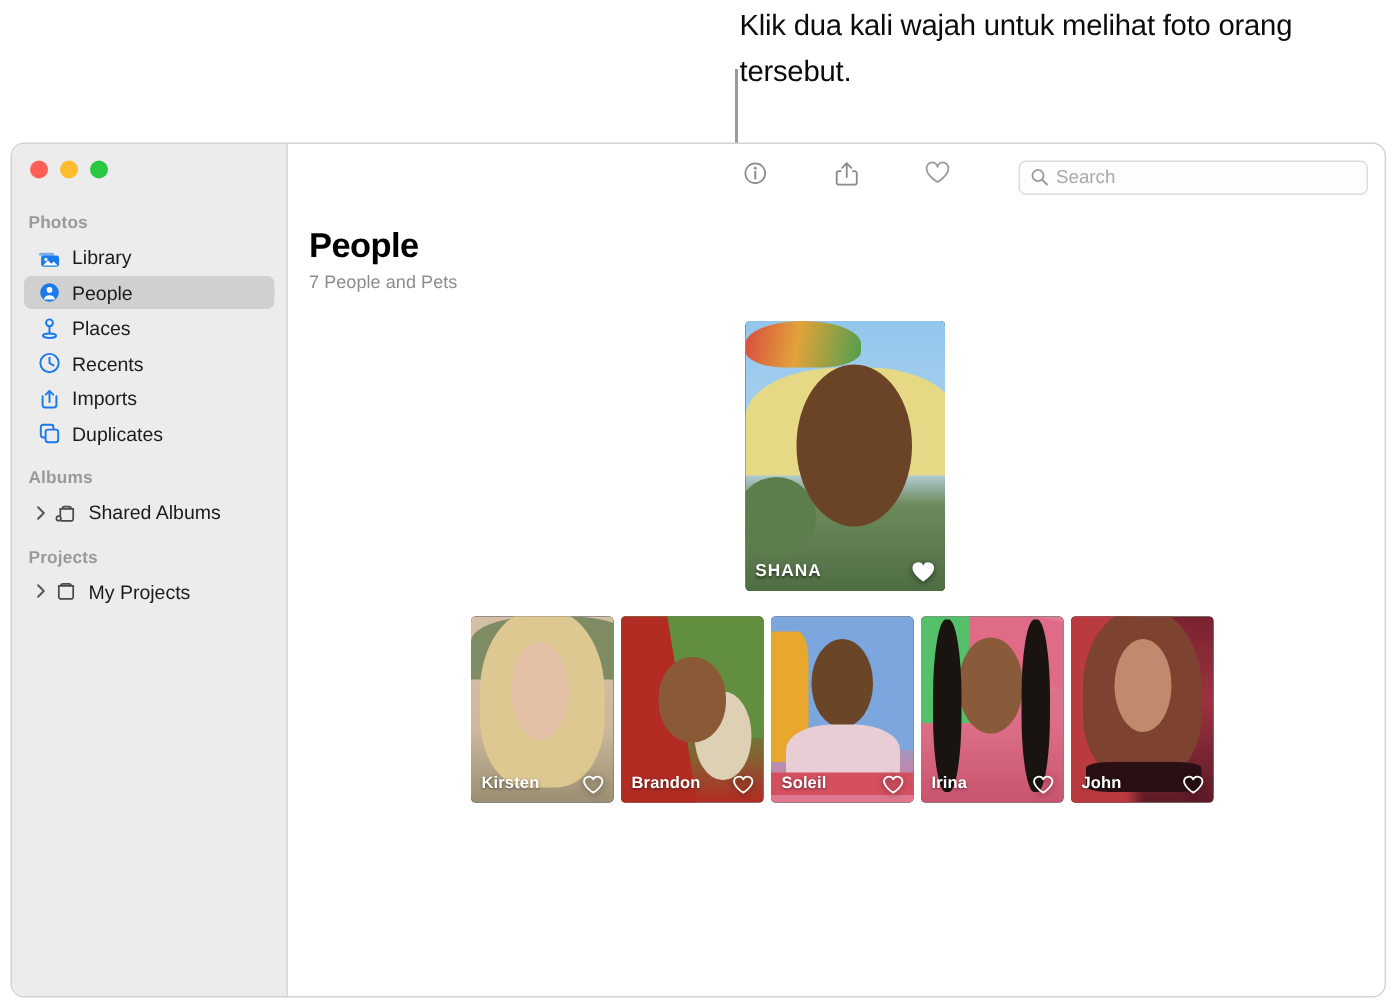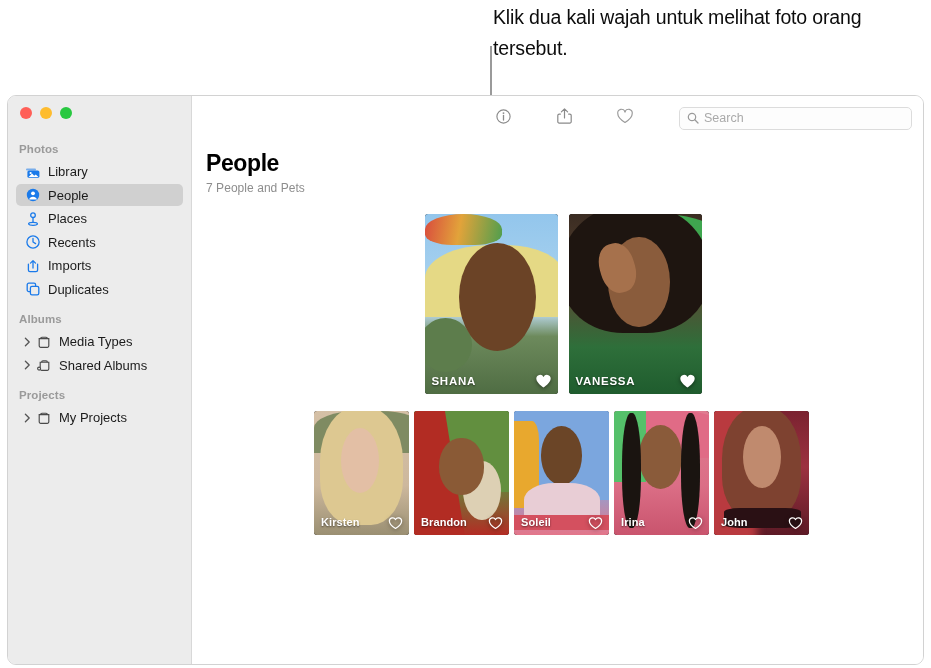--- a/index.html
+++ b/index.html
@@ -313,34 +313,20 @@
                 <rect x="5.4" y="5.4" width="8.4" height="8.4" rx="1.6" stroke="#1a7aea" stroke-width="1.3" fill="#ececec"></rect>
               </svg>
             </span>
             <span>Duplicates</span>
           </div>
         </div>
 
         <div class="side-group">
           <div class="side-header">Albums</div>
 
-          <div class="side-row nested">
-            <span class="disclosure">
-              <svg width="7" height="10" viewBox="0 0 7 10" fill="none">
-                <path d="M1.4 1.2 5.2 5 1.4 8.8" stroke="#555" stroke-width="1.3" stroke-linecap="round" stroke-linejoin="round"></path>
-              </svg>
-            </span>
-            <span class="ico">
-              <svg width="16" height="16" viewBox="0 0 16 16" fill="none">
-                <path d="M3.2 4.6h9.6v7.2a1.5 1.5 0 0 1-1.5 1.5H4.7a1.5 1.5 0 0 1-1.5-1.5z" stroke="#4a4a4a" stroke-width="1.15"></path>
-                <path d="M4.6 4.6c0-.8.6-1.4 1.4-1.4h4c.8 0 1.4.6 1.4 1.4" stroke="#4a4a4a" stroke-width="1.15"></path>
-              </svg>
-            </span>
-            <span>Media Types</span>
-          </div>
 
           <div class="side-row nested">
             <span class="disclosure">
               <svg width="7" height="10" viewBox="0 0 7 10" fill="none">
                 <path d="M1.4 1.2 5.2 5 1.4 8.8" stroke="#555" stroke-width="1.3" stroke-linecap="round" stroke-linejoin="round"></path>
               </svg>
             </span>
             <span class="ico">
               <svg width="16" height="16" viewBox="0 0 16 16" fill="none">
                 <path d="M4.2 5.2h8.6v6.6a1.5 1.5 0 0 1-1.5 1.5H5.7a1.5 1.5 0 0 1-1.5-1.5z" stroke="#4a4a4a" stroke-width="1.15"></path>
@@ -431,34 +417,20 @@
               <div class="sweater"></div>
             </div>
             <div class="name">SHANA</div>
             <div class="heartbtn">
               <svg width="17" height="16" viewBox="0 0 17 16">
                 <path d="M8.5 14.6S1.3 10.1 1.3 5.6A3.8 3.8 0 0 1 8.5 4a3.8 3.8 0 0 1 7.2 1.6c0 4.5-7.2 9-7.2 9z" fill="#fff"></path>
               </svg>
             </div>
           </div>
 
-          <div class="tile large">
-            <div class="ph p-vanessa">
-              <div class="oval hair"></div>
-              <div class="oval face"></div>
-              <div class="oval hand"></div>
-              <div class="shirt"></div>
-            </div>
-            <div class="name">VANESSA</div>
-            <div class="heartbtn">
-              <svg width="17" height="16" viewBox="0 0 17 16">
-                <path d="M8.5 14.6S1.3 10.1 1.3 5.6A3.8 3.8 0 0 1 8.5 4a3.8 3.8 0 0 1 7.2 1.6c0 4.5-7.2 9-7.2 9z" fill="#fff"></path>
-              </svg>
-            </div>
-          </div>
 
         </div>
 
         <div class="row-small">
 
           <div class="tile small">
             <div class="ph p-kirsten">
               <div class="oval hair"></div>
               <div class="oval face"></div>
               <div class="shirt"></div>

